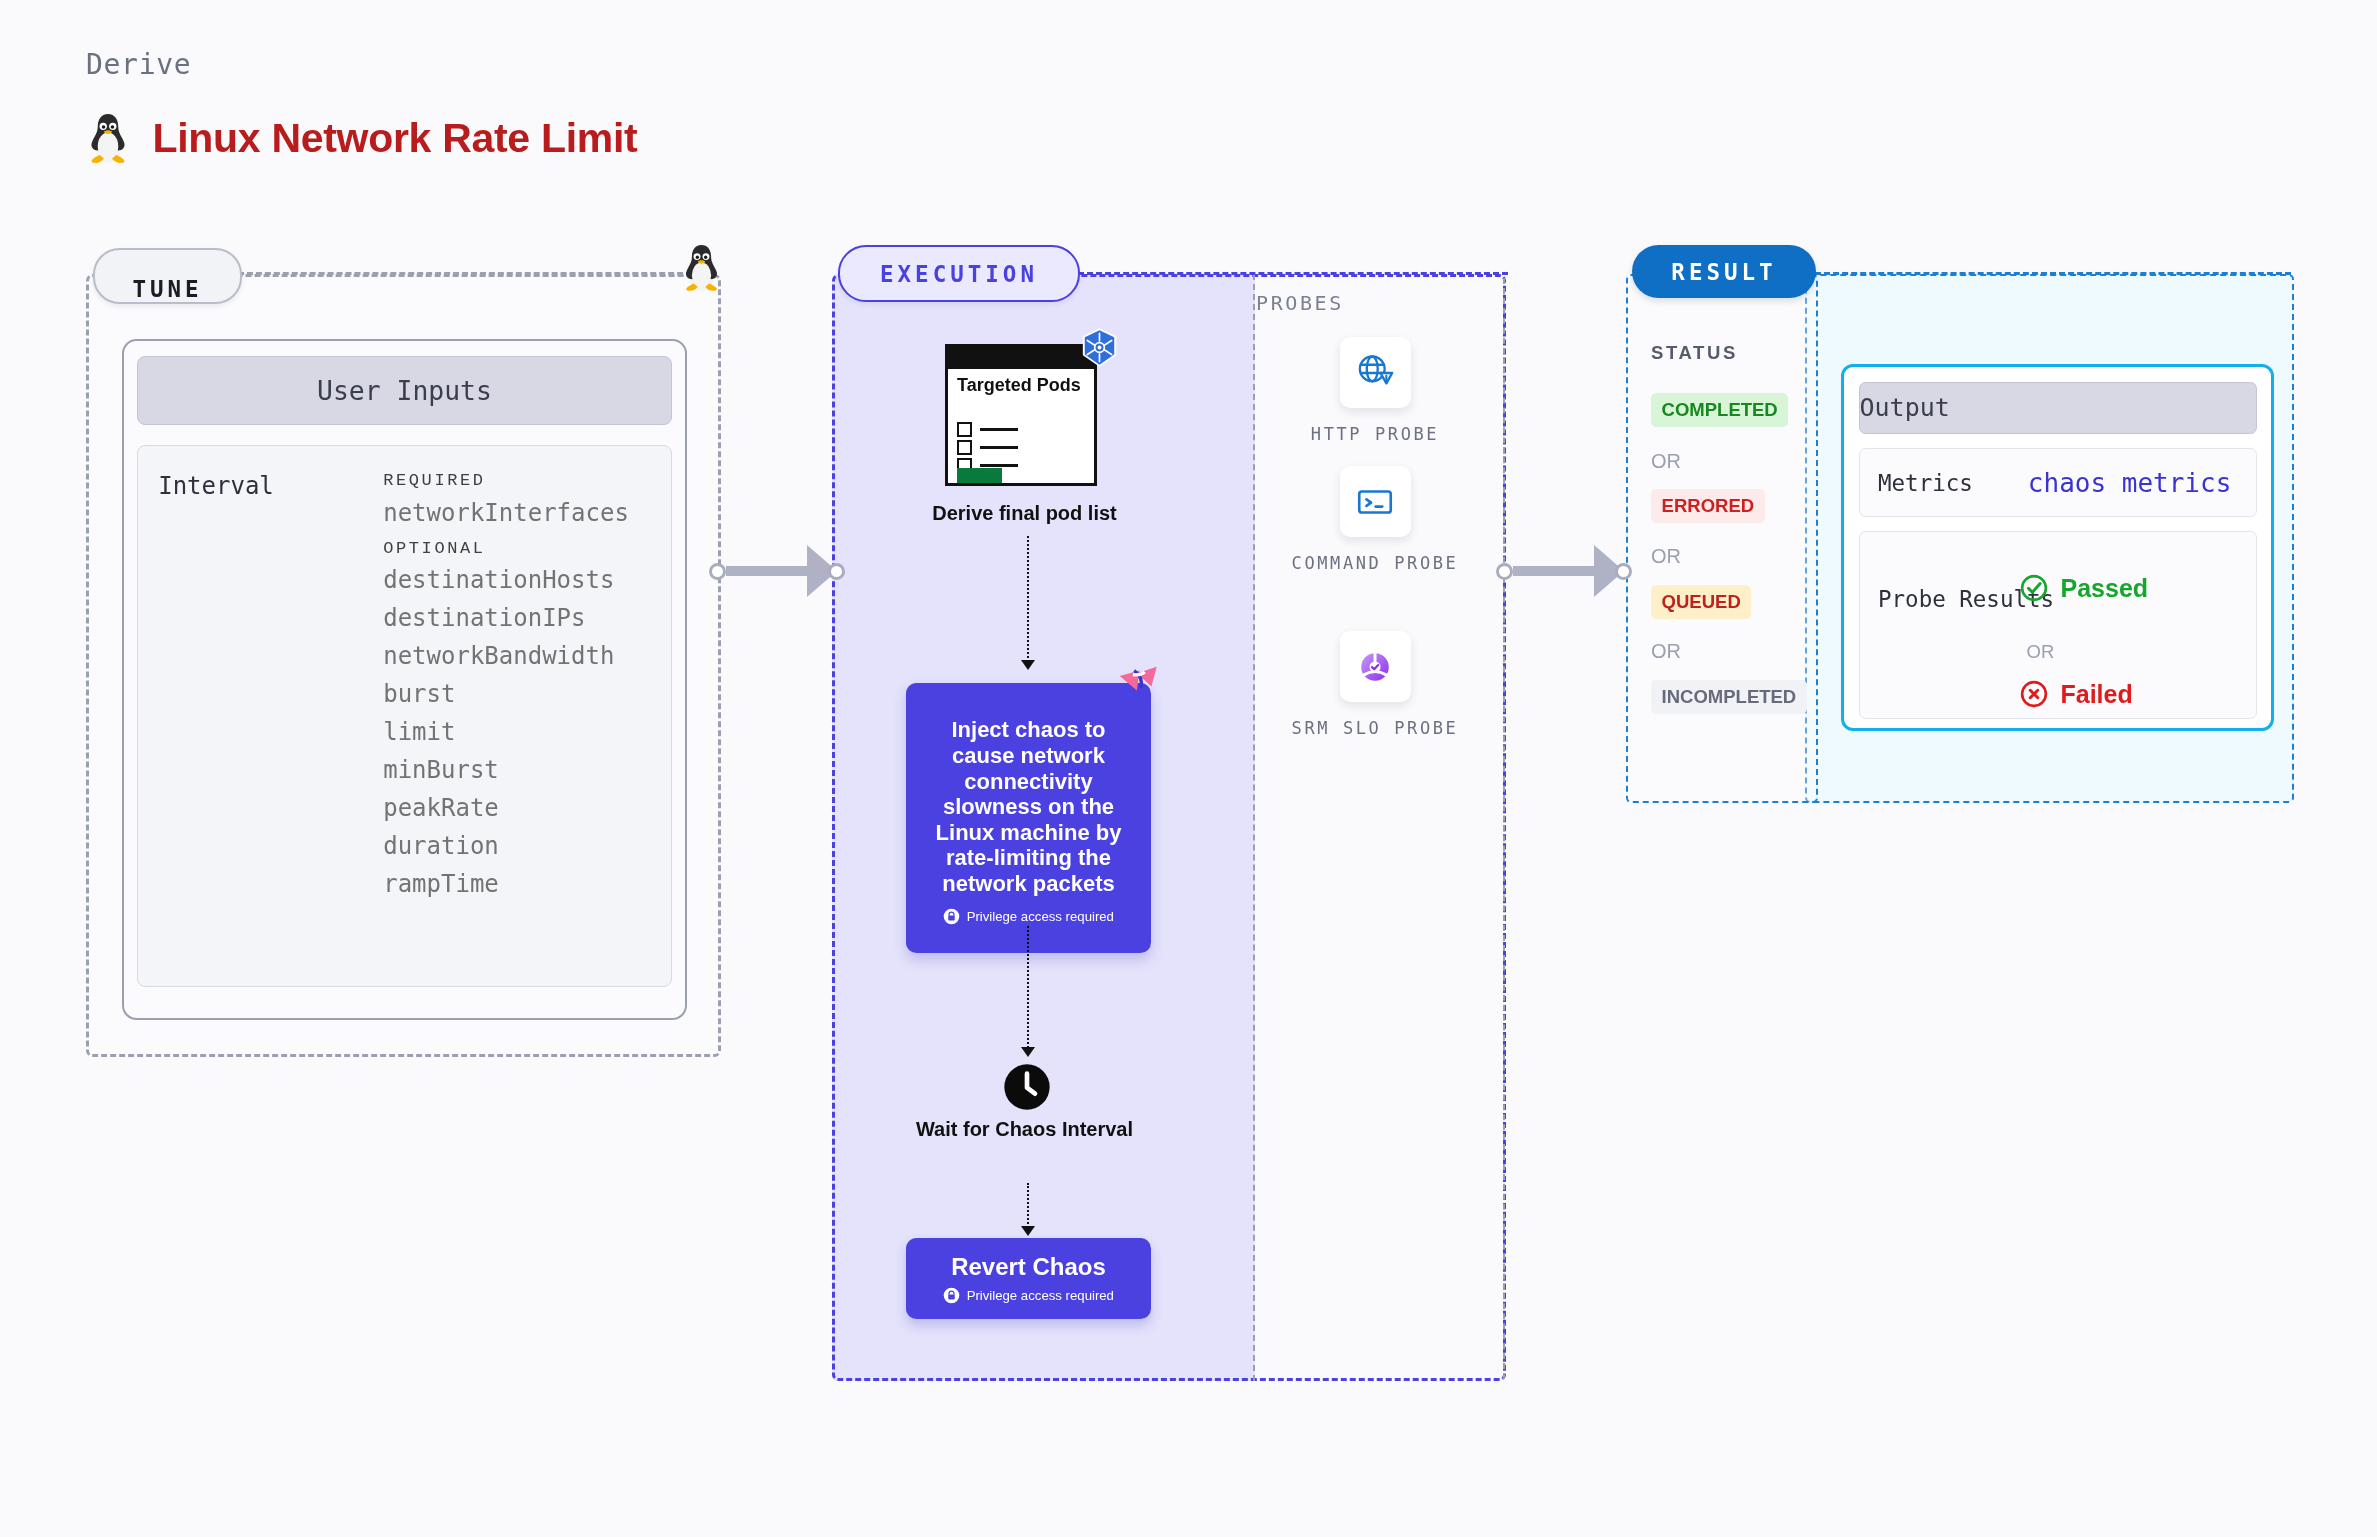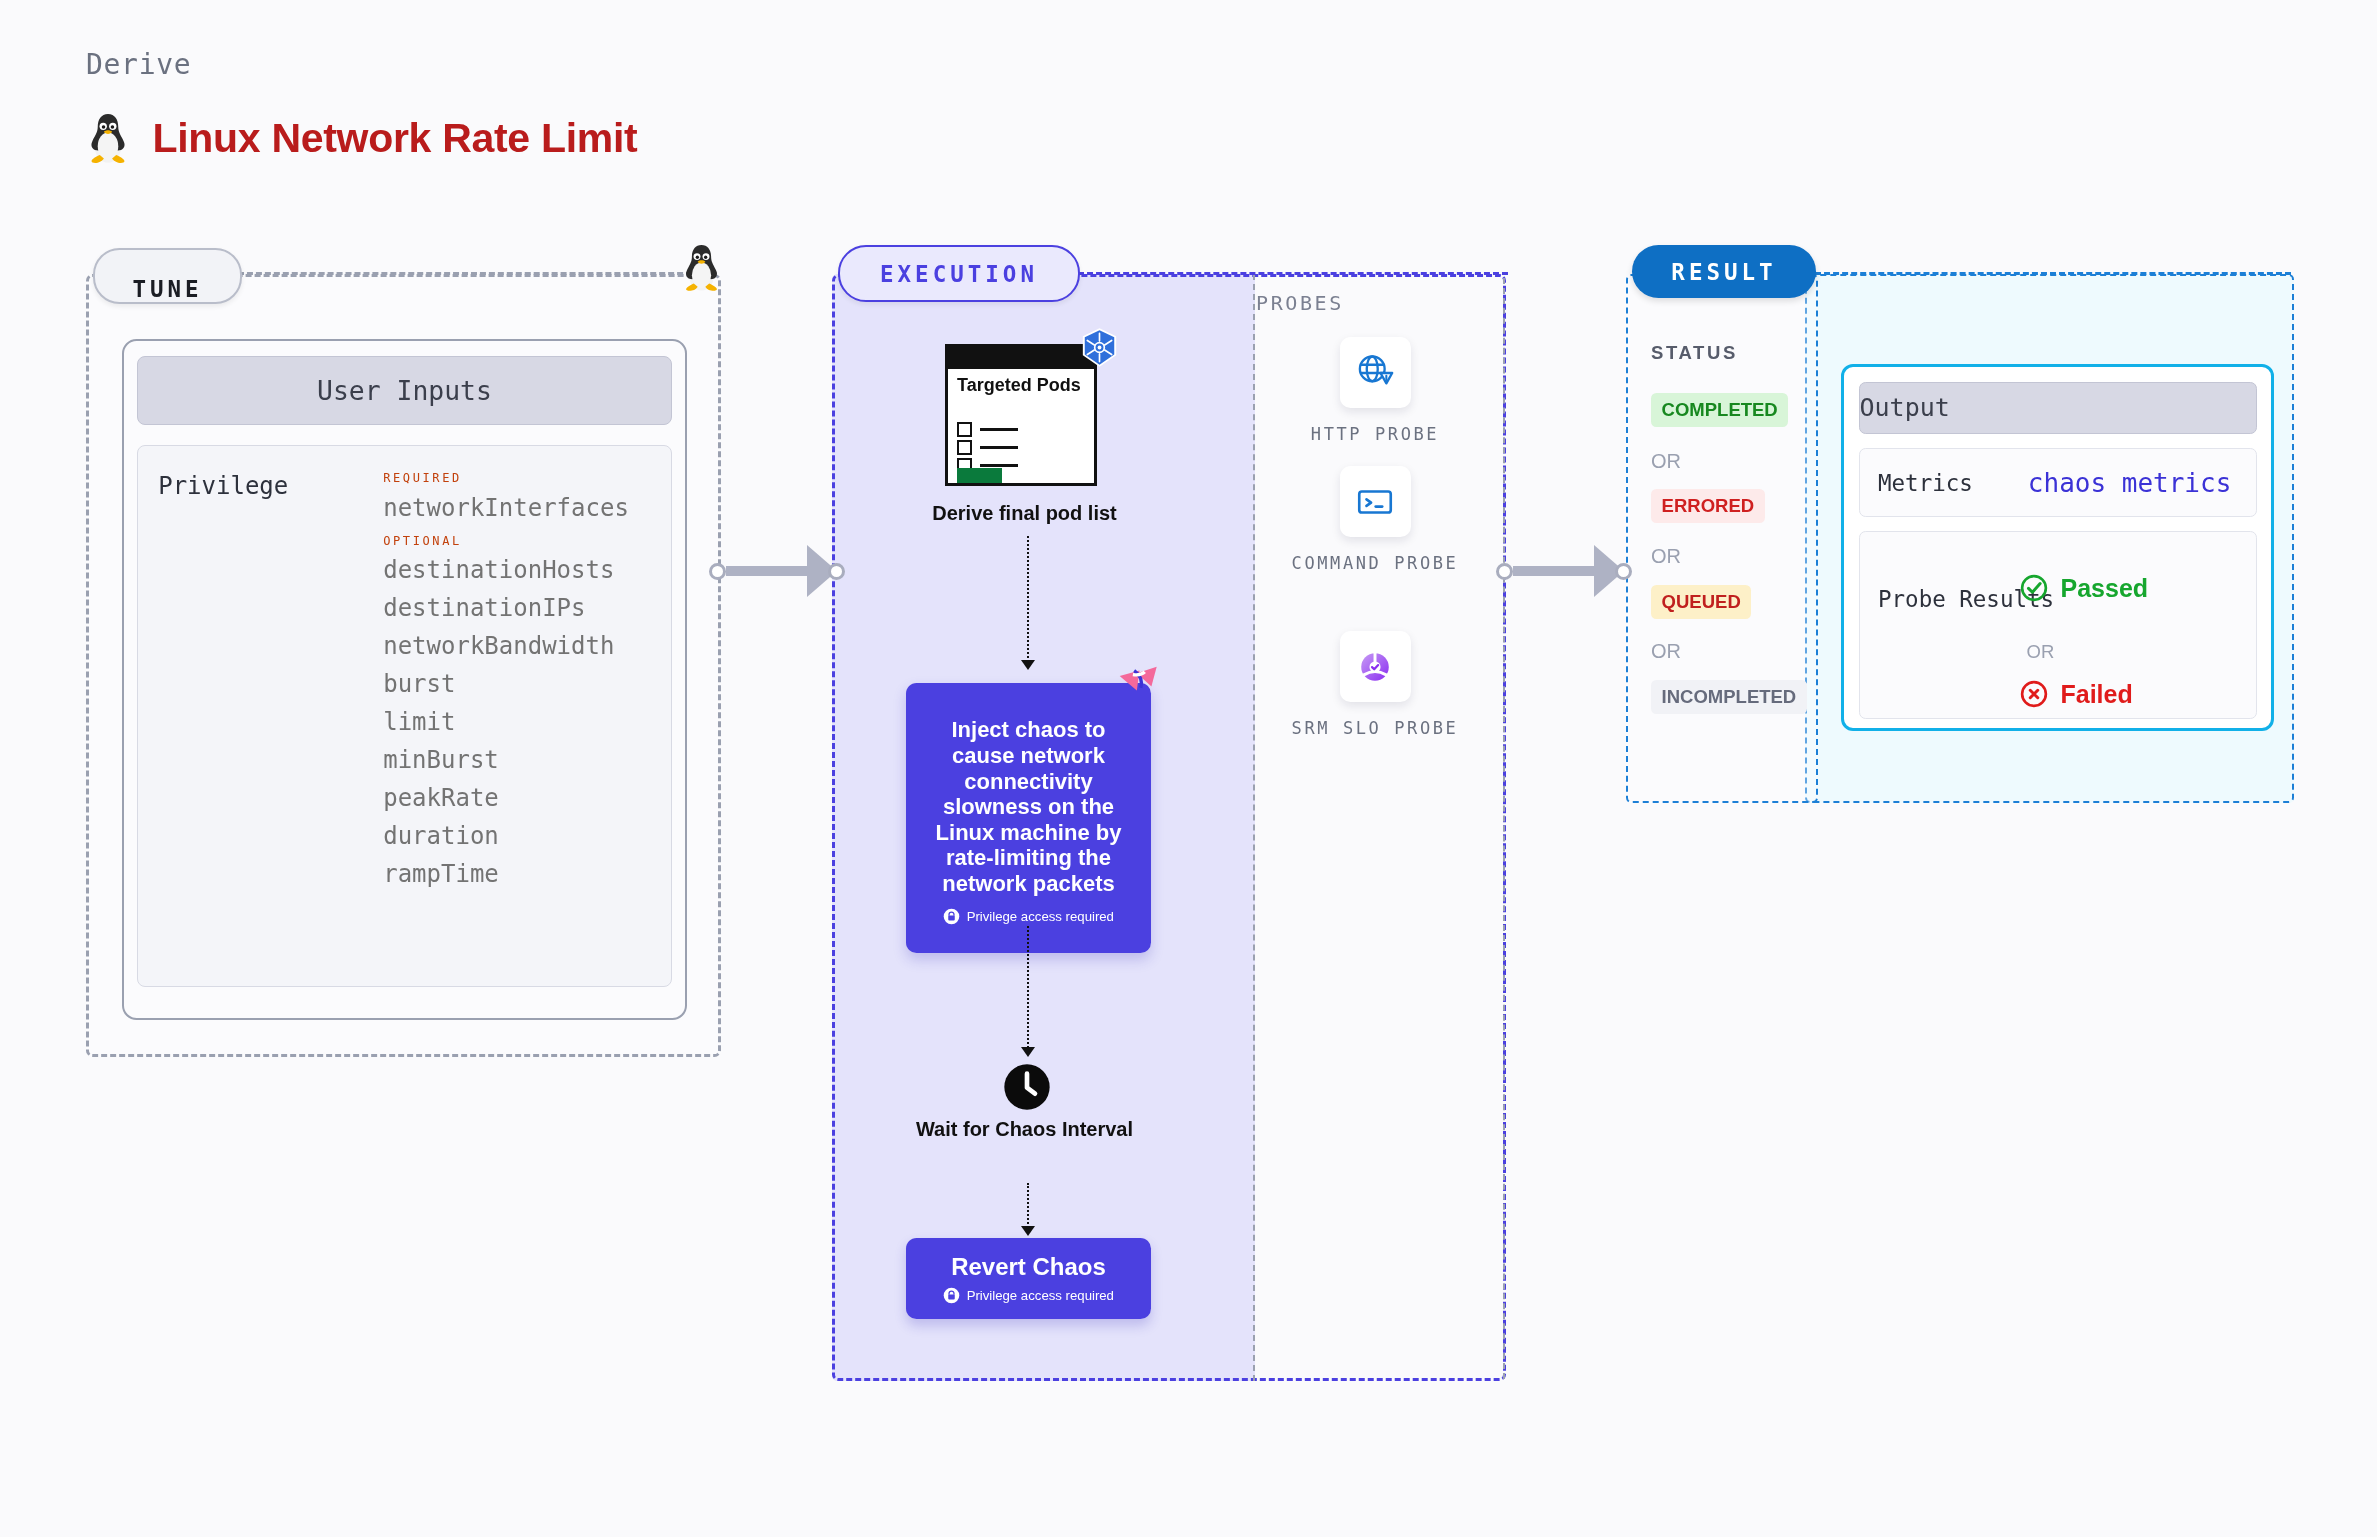--- a/index.html
+++ b/index.html
@@ -55,21 +55,21 @@
     background:#d7d8e4;border:1.3px solid #c3c5d4;border-radius:8px;
     display:flex;align-items:center;justify-content:center;box-sizing:border-box;
   }
   #ui-head span{font-size:26.4px;color:#3b3f4c;}
   #tuneables-box{
     position:absolute;left:13.2px;top:104px;width:calc(100% - 26.4px);height:542px;
     background:#f4f5f9;border:1.3px solid #d8dae4;border-radius:8px;box-sizing:border-box;
   }
   #tuneables-label{position:absolute;left:20px;top:26.4px;font-size:24px;color:#2d313c;}
   #tune-list{position:absolute;left:245px;top:21px;}
-  .tl-group-label{font-size:12px;color:#c2410c;letter-spacing:2.6px;margin:4px 0 10.6px 0;}
+  .tl-group-label{font-size:17px;color:#404040;letter-spacing:2.6px;margin:4px 0 10.6px 0;font-family:Liberation Mono, monospace;}
   .tl-item{font-size:24px;color:#737373;margin:0 0 14px 0;line-height:1.0;}
 
   
   .arrow-wrap{position:absolute;z-index:4;display:flex;align-items:center;}
   .arrow-dot{width:17px;height:17px;border-radius:50%;background:#fff;border:3.3px solid #a9adbe;box-sizing:border-box;}
   .arrow-bar{height:10.6px;background:#aeb2c4;}
   .arrow-head{width:0;height:0;border-top:26.4px solid transparent;border-bottom:26.4px solid transparent;border-left:30px solid #aeb2c4;}
 
   
   #exec-outer{
@@ -245,21 +245,21 @@
     <path d="M20 63c-5 2-12 6-12 9 0 2 4 3 9 2 5-1 8-4 9-6z" fill="#f5b200"></path>
     <path d="M44 63c5 2 12 6 12 9 0 2-4 3-9 2-5-1-8-4-9-6z" fill="#f5b200"></path>
   </svg>
 </div>
 
 <div id="ui-card">
   <div id="ui-head">
     <span class="mono">User Inputs</span>
   </div>
   <div id="tuneables-box">
-    <div id="tuneables-label" class="mono">Privilege</div>
+    <div id="tuneables-label" class="mono">Interval</div>
     <div id="tune-list">
       <div class="tl-group-label mono">REQUIRED</div>
       <div class="tl-item mono">networkInterfaces</div>
       <div class="tl-group-label mono">OPTIONAL</div>
       <div class="tl-item mono">destinationHosts</div>
       <div class="tl-item mono">destinationIPs</div>
       <div class="tl-item mono">networkBandwidth</div>
       <div class="tl-item mono">burst</div>
       <div class="tl-item mono">limit</div>
       <div class="tl-item mono">minBurst</div>

